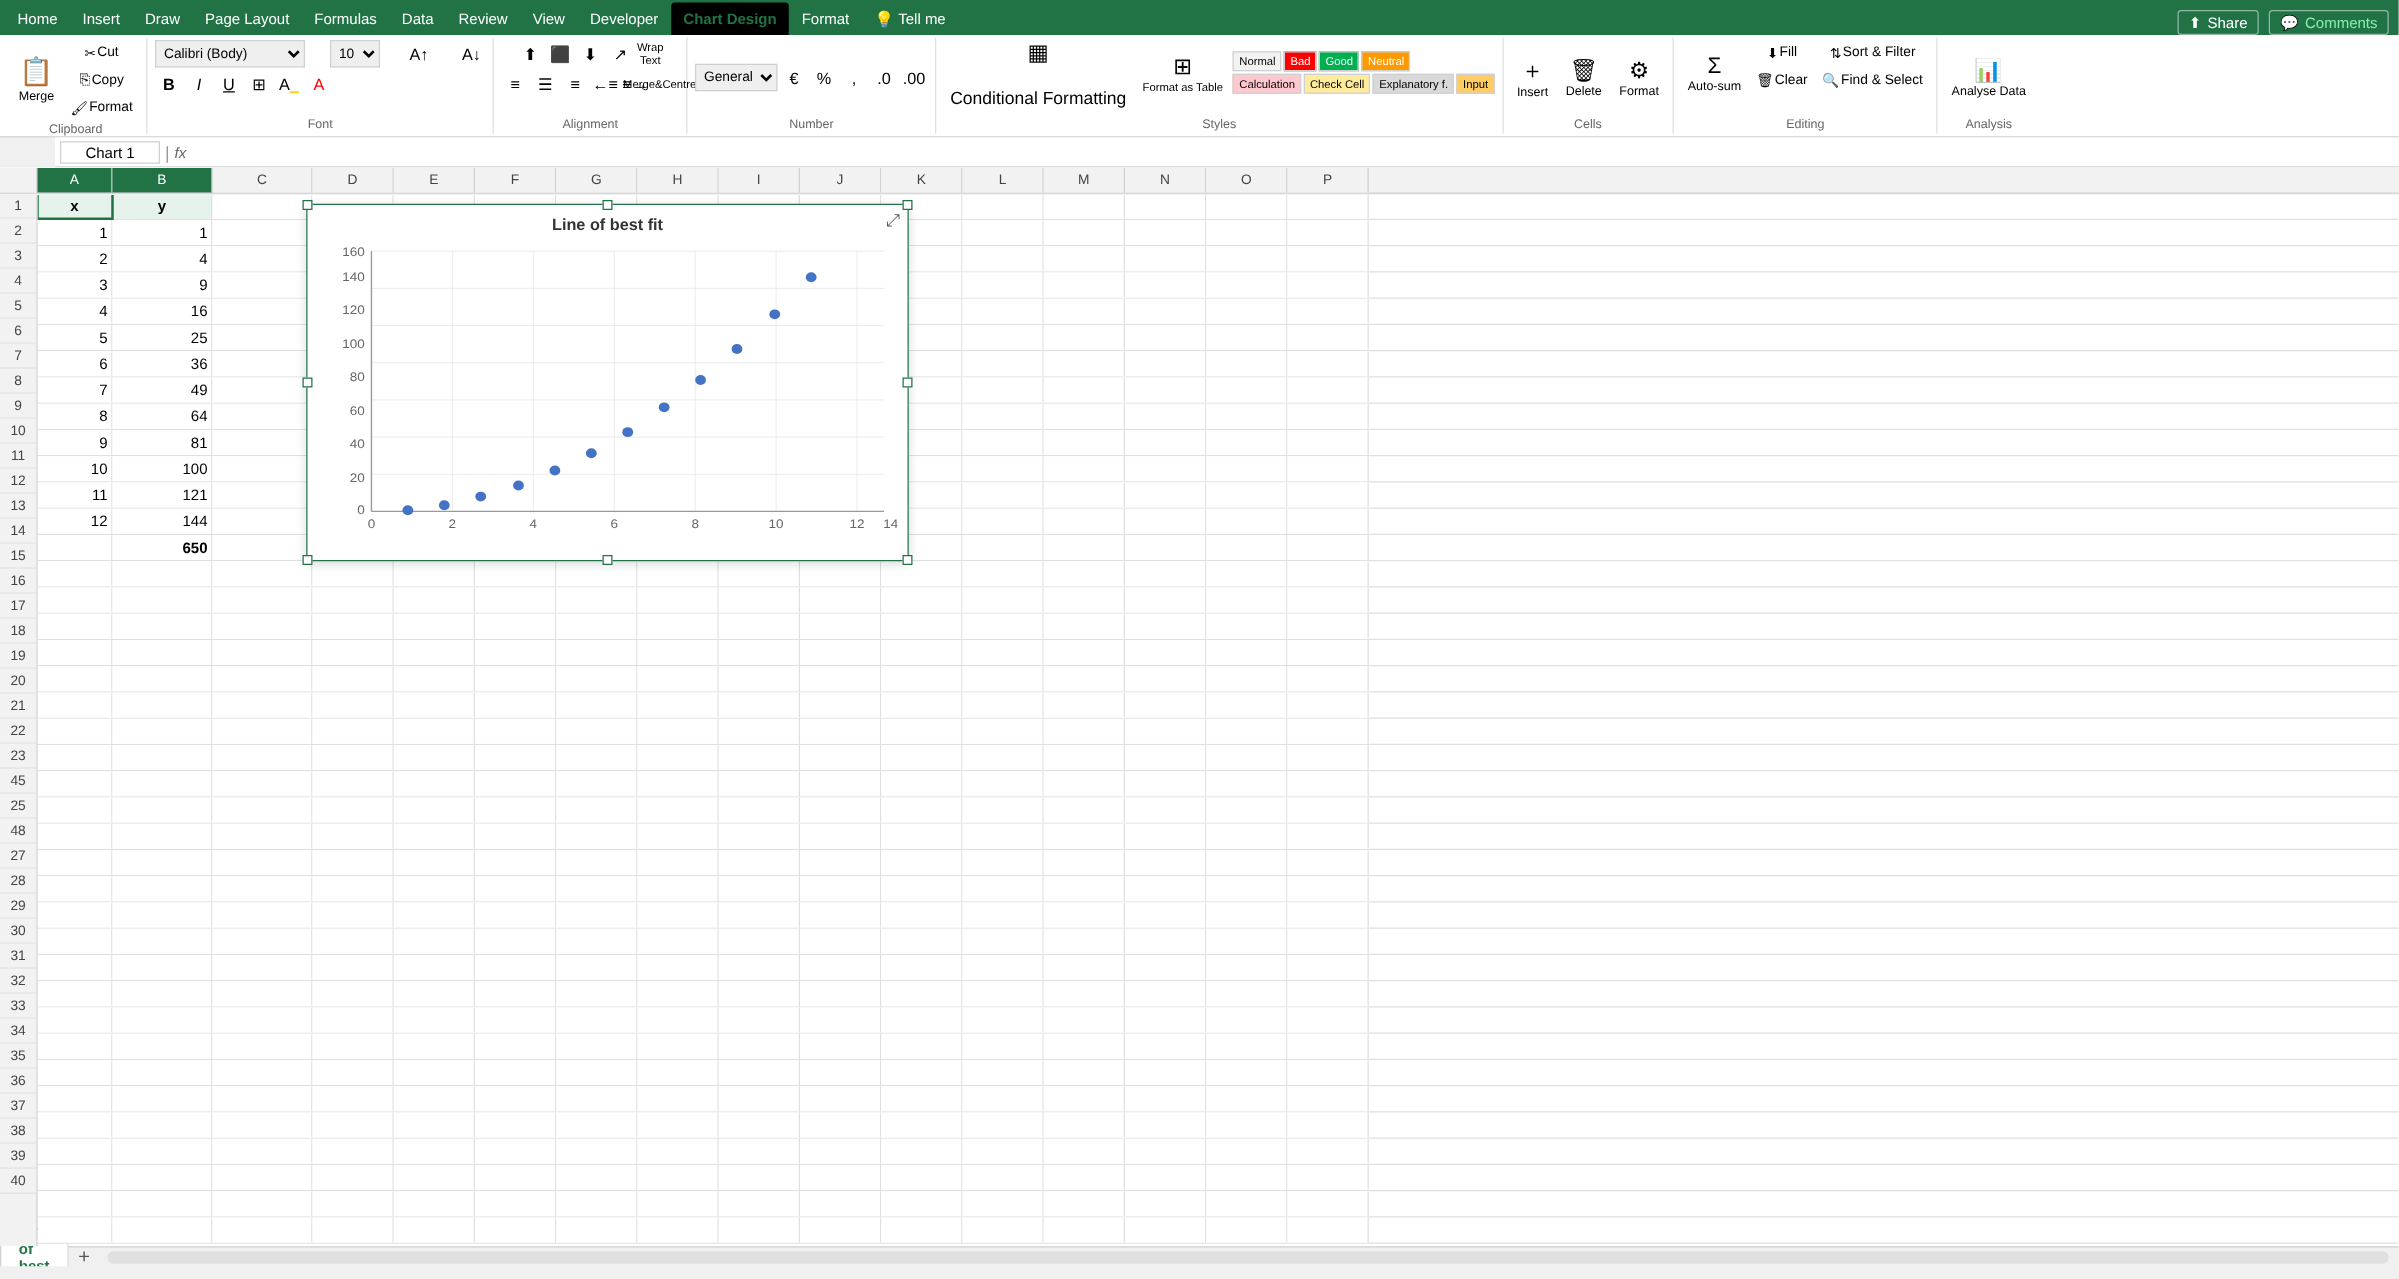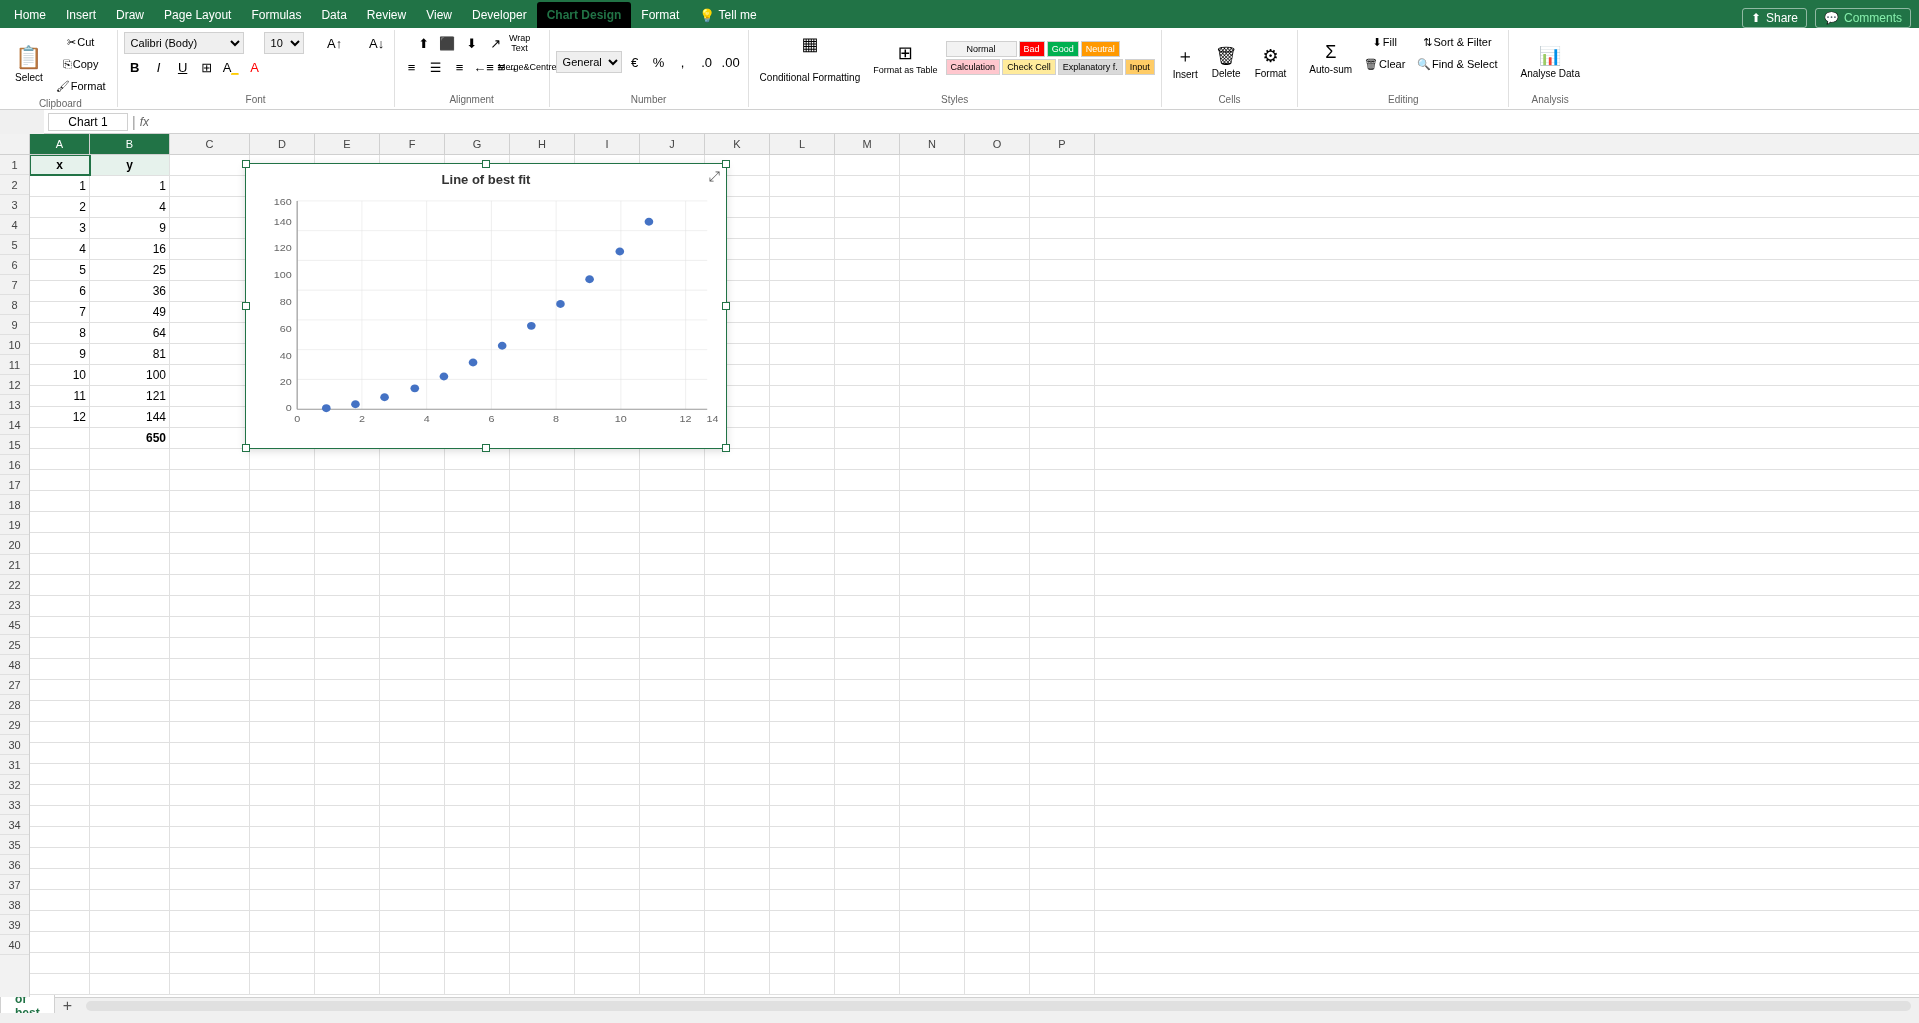--- a/index.html
+++ b/index.html
@@ -398,21 +398,21 @@
   </div>
 </div>
 
 <div class="ribbon">
 
   <div class="ribbon-group">
     <div class="ribbon-group-content">
       <div style="display:flex;flex-direction:column;gap:2px;">
         <button class="ribbon-btn ribbon-btn-large" style="min-height:40px;font-size:10px;">
           <span style="font-size:22px;">📋</span>
-          <span>Select</span>
+          <span>Merge</span>
         </button>
       </div>
       <div style="display:flex;flex-direction:column;gap:2px;">
         <button class="ribbon-btn ribbon-btn-small">
           <span>✂</span>
           <span>Cut</span>
         </button>
         <button class="ribbon-btn ribbon-btn-small">
           <span>⎘</span>
           <span>Copy</span>
@@ -485,30 +485,30 @@
       </div>
     </div>
     <div class="ribbon-group-label">Number</div>
   </div>
 
   <div class="ribbon-group" style="min-width:300px;">
     <div class="ribbon-group-content" style="flex-direction:column;gap:2px;">
       <div style="display:flex;gap:3px;align-items:center;">
         <button class="ribbon-btn" style="font-size:10px;height:52px;flex-direction:column;min-width:50px;">
           <span style="font-size:18px;">▦</span>
-          <span style="font-size:10px;text-align:right;margin-top:16px;">Conditional Formatting</span>
+          <span style="font-size:14px;text-align:right;margin-top:16px;">Conditional Formatting</span>
         </button>
         <button class="ribbon-btn" style="font-size:10px;height:52px;flex-direction:column;min-width:50px;">
           <span style="font-size:18px;">⊞</span>
           <span style="font-size:9px;text-align:center;">Format as Table</span>
         </button>
 
         <div style="display:flex;flex-direction:column;gap:2px;">
           <div style="display:flex;gap:2px;">
-            <div style="background:#f2f2f2;border:1px solid #d0d0d0;padding:2px 20px;font-size:9px;cursor:pointer;">Normal</div>
+            <div style="background:#f2f2f2;border:1px solid #d0d0d0;padding:2px 4px;font-size:9px;cursor:pointer;">Normal</div>
             <div style="background:#ff0000;color:white;border:1px solid #d0d0d0;padding:2px 4px;font-size:9px;cursor:pointer;">Bad</div>
             <div style="background:#00b050;color:white;border:1px solid #d0d0d0;padding:2px 4px;font-size:9px;cursor:pointer;">Good</div>
             <div style="background:#ff9900;color:white;border:1px solid #d0d0d0;padding:2px 4px;font-size:9px;cursor:pointer;">Neutral</div>
           </div>
           <div style="display:flex;gap:2px;">
             <div style="background:#ffc7ce;border:1px solid #d0d0d0;padding:2px 4px;font-size:9px;cursor:pointer;">Calculation</div>
             <div style="background:#ffeb9c;border:1px solid #d0d0d0;padding:2px 4px;font-size:9px;cursor:pointer;">Check Cell</div>
             <div style="background:#d9d9d9;border:1px solid #d0d0d0;padding:2px 4px;font-size:9px;cursor:pointer;">Explanatory f.</div>
             <div style="background:#ffcc66;border:1px solid #d0d0d0;padding:2px 4px;font-size:9px;cursor:pointer;">Input</div>
           </div>

